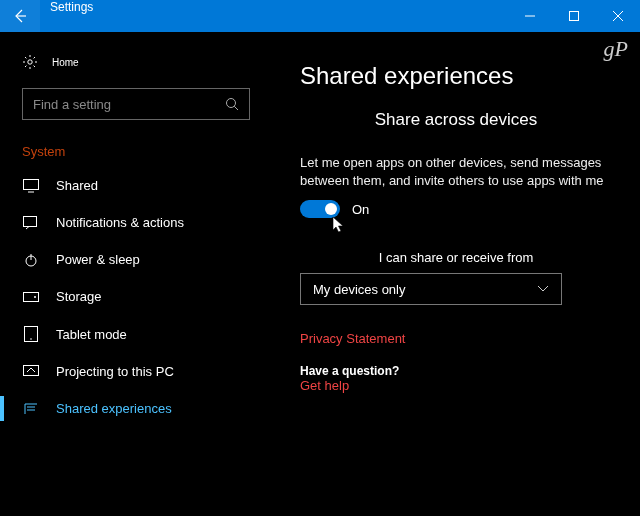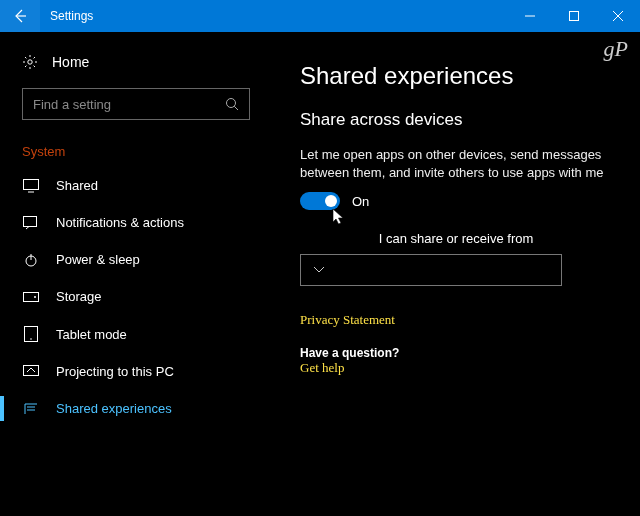--- a/index.html
+++ b/index.html
@@ -6,21 +6,21 @@
   body {
     width: 640px; height: 516px;
     background: #000; color: #fff;
     font-family: "Segoe UI", Arial, sans-serif;
     font-size: 13px;
     overflow: hidden;
     position: relative;
   }
   .titlebar {
     height: 32px; background: #0078d7;
-    display: flex; align-items: center;
+    display: flex; 
     color: #fff;
   }
   .titlebar .back {
     width: 40px; height: 32px;
     display: flex; align-items: center; justify-content: center;
     background: rgba(255,255,255,0.06);
   }
   .titlebar .title { padding-left: 10px; font-size: 12px; }
   .titlebar .winbtns { margin-left: auto; display: flex; }
   .titlebar .winbtn {
@@ -28,21 +28,21 @@
     display: flex; align-items: center; justify-content: center;
   }
   .main { display: flex; height: calc(100% - 32px); }
   .sidebar {
     width: 272px; padding: 18px 0 0 0;
     border-right: 0;
   }
   .home-row {
     display: flex; align-items: center;
     padding: 4px 22px 12px 22px;
-    font-size: 14px;
+    font-size: 10px;
   }
   .home-row .gear { margin-right: 14px; }
   .searchbox {
     margin: 6px 22px 18px 22px;
     height: 32px;
     border: 1px solid #666;
     display: flex; align-items: center;
     padding: 0 10px;
     color: #999;
     font-size: 13px;
@@ -75,23 +75,23 @@
   .nav-item.selected::before {
     content: "";
     position: absolute; left: 0; top: 6px; bottom: 6px;
     width: 4px; background: #4cc2ff;
   }
   .content {
     flex: 1; padding: 30px 28px 16px 28px;
     position: relative;
   }
   .h-title { font-size: 24px; font-weight: 400; margin-bottom: 20px; }
-  .h-sub { font-size: 17px; font-weight: 400; margin-bottom: 16px; }
+  .h-sub { font-size: 17px; font-weight: 400; margin-bottom: 24px; text-align: center; }
   .desc { font-size: 13px; color: #eee; margin-bottom: 10px; line-height: 1.4; }
-  .toggle-row { display: flex; align-items: center; margin-bottom: 21px; position: relative; }
+  .toggle-row { display: flex; align-items: center; margin-bottom: 32px; position: relative; }
   .toggle {
     width: 40px; height: 18px; border-radius: 9px;
     background: #0078d7; position: relative;
     margin-right: 12px;
   }
   .toggle .knob {
     width: 12px; height: 12px; border-radius: 50%;
     background: #fff; position: absolute;
     top: 3px; right: 3px;
   }
@@ -103,21 +103,21 @@
   .label2 { margin-bottom: 8px; text-align: center; }
   .dropdown {
     border: 1px solid #777;
     height: 32px; width: 262px;
     display: flex; align-items: center;
     padding: 0 12px;
     justify-content: space-between;
     font-size: 13px;
     margin-bottom: 26px;
   }
-  .link { color: #fde047; font-size: 13px; display: inline-block; margin-bottom: 18px; font-family: Liberation Serif, serif; }
+  .link { color: #ef4444; font-size: 13px; display: inline-block; margin-bottom: 18px; }
   .hq { font-size: 12px; font-weight: 700; }
   .watermark {
     position: absolute; top: 4px; right: 12px;
     font-family: Georgia, serif; font-style: italic;
     font-size: 22px; color: #ccc;
   }
   svg { display: block; }
 </style>
 </head>
 <body>
@@ -251,20 +251,21 @@
       <div class="toggle">
         <div class="knob"></div>
       </div>
       <span>On</span>
       <svg class="cursor" width="14" height="18" viewBox="0 0 14 18">
           <path d="M1 1 L1 14 L4 11 L6.5 16 L9 15 L6.5 10 L11 10 Z" fill="#fff" stroke="#000" stroke-width="0.6"></path>
         </svg>
     </div>
     <div class="label2">I can share or receive from</div>
     <div class="dropdown">
+      <span>My devices only</span>
       <svg width="12" height="8" viewBox="0 0 12 8">
           <path d="M1 1 L6 6 L11 1" stroke="#ccc" fill="none"></path>
         </svg>
     </div>
     <a class="link">Privacy Statement</a>
     <div class="hq">Have a question?</div>
     <a class="link">Get help</a>
   </div>
 </div>
 

